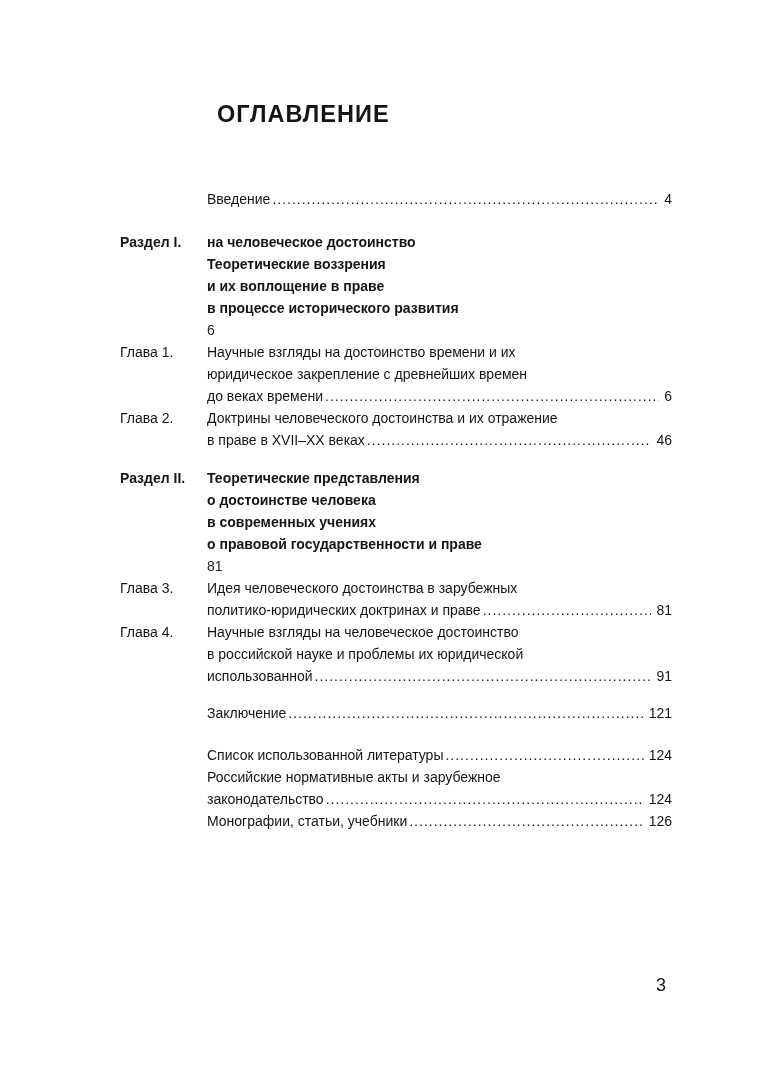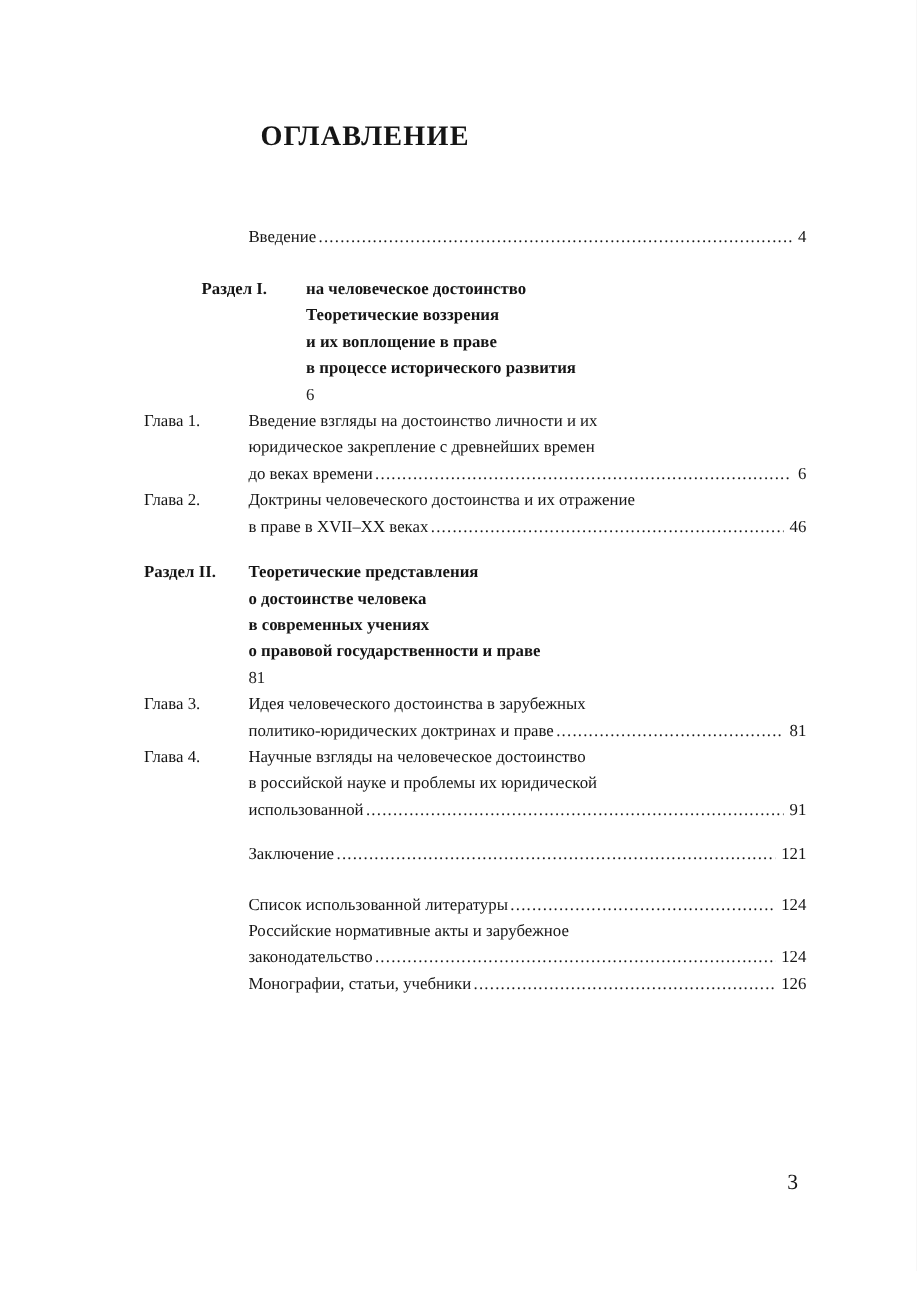--- a/index.html
+++ b/index.html
@@ -5,21 +5,21 @@
   html, body {
     margin: 0;
     padding: 0;
     background: #e8e8e8;
   }
   .page {
     position: relative;
     width: 764px;
     height: 1080px;
     background: #ffffff;
-    font-family: Liberation Serif, serif;
+    font-family: Liberation Sans, sans-serif;
     color: #151515;
     overflow: hidden;
   }
   .doc-title {
     position: absolute;
     left: 217px;
     top: 101px;
     font-size: 23.5px;
     font-weight: bold;
     letter-spacing: 1px;
@@ -95,21 +95,21 @@
       <div class="entry">
         <div class="label"></div>
         <div class="content">
           <div class="line">
             <span class="txt">Введение</span>
             <span class="leader"></span>
             <span class="pagenum">4</span>
           </div>
         </div>
       </div>
-      <div class="entry bold" style="margin-top: 21px; margin-left: 48px;">
+      <div class="entry bold" style="margin-top: 21px;">
         <div class="label">Раздел I.</div>
         <div class="content">
           <div class="line">
             <span class="txt">на человеческое достоинство</span>
           </div>
           <div class="line">
             <span class="txt">Теоретические воззрения</span>
           </div>
           <div class="line">
             <span class="txt">и их воплощение в праве</span>
@@ -117,21 +117,21 @@
           <div class="line">
             <span class="txt">в процессе исторического развития</span>
           </div>
           <div class="line pageonly">6</div>
         </div>
       </div>
       <div class="entry">
         <div class="label">Глава 1.</div>
         <div class="content">
           <div class="line">
-            <span class="txt">Введение взгляды на достоинство личности и их</span>
+            <span class="txt">Научные взгляды на достоинство времени и их</span>
           </div>
           <div class="line">
             <span class="txt">юридическое закрепление с древнейших времен</span>
           </div>
           <div class="line">
             <span class="txt">до веках времени</span>
             <span class="leader"></span>
             <span class="pagenum">6</span>
           </div>
         </div>

